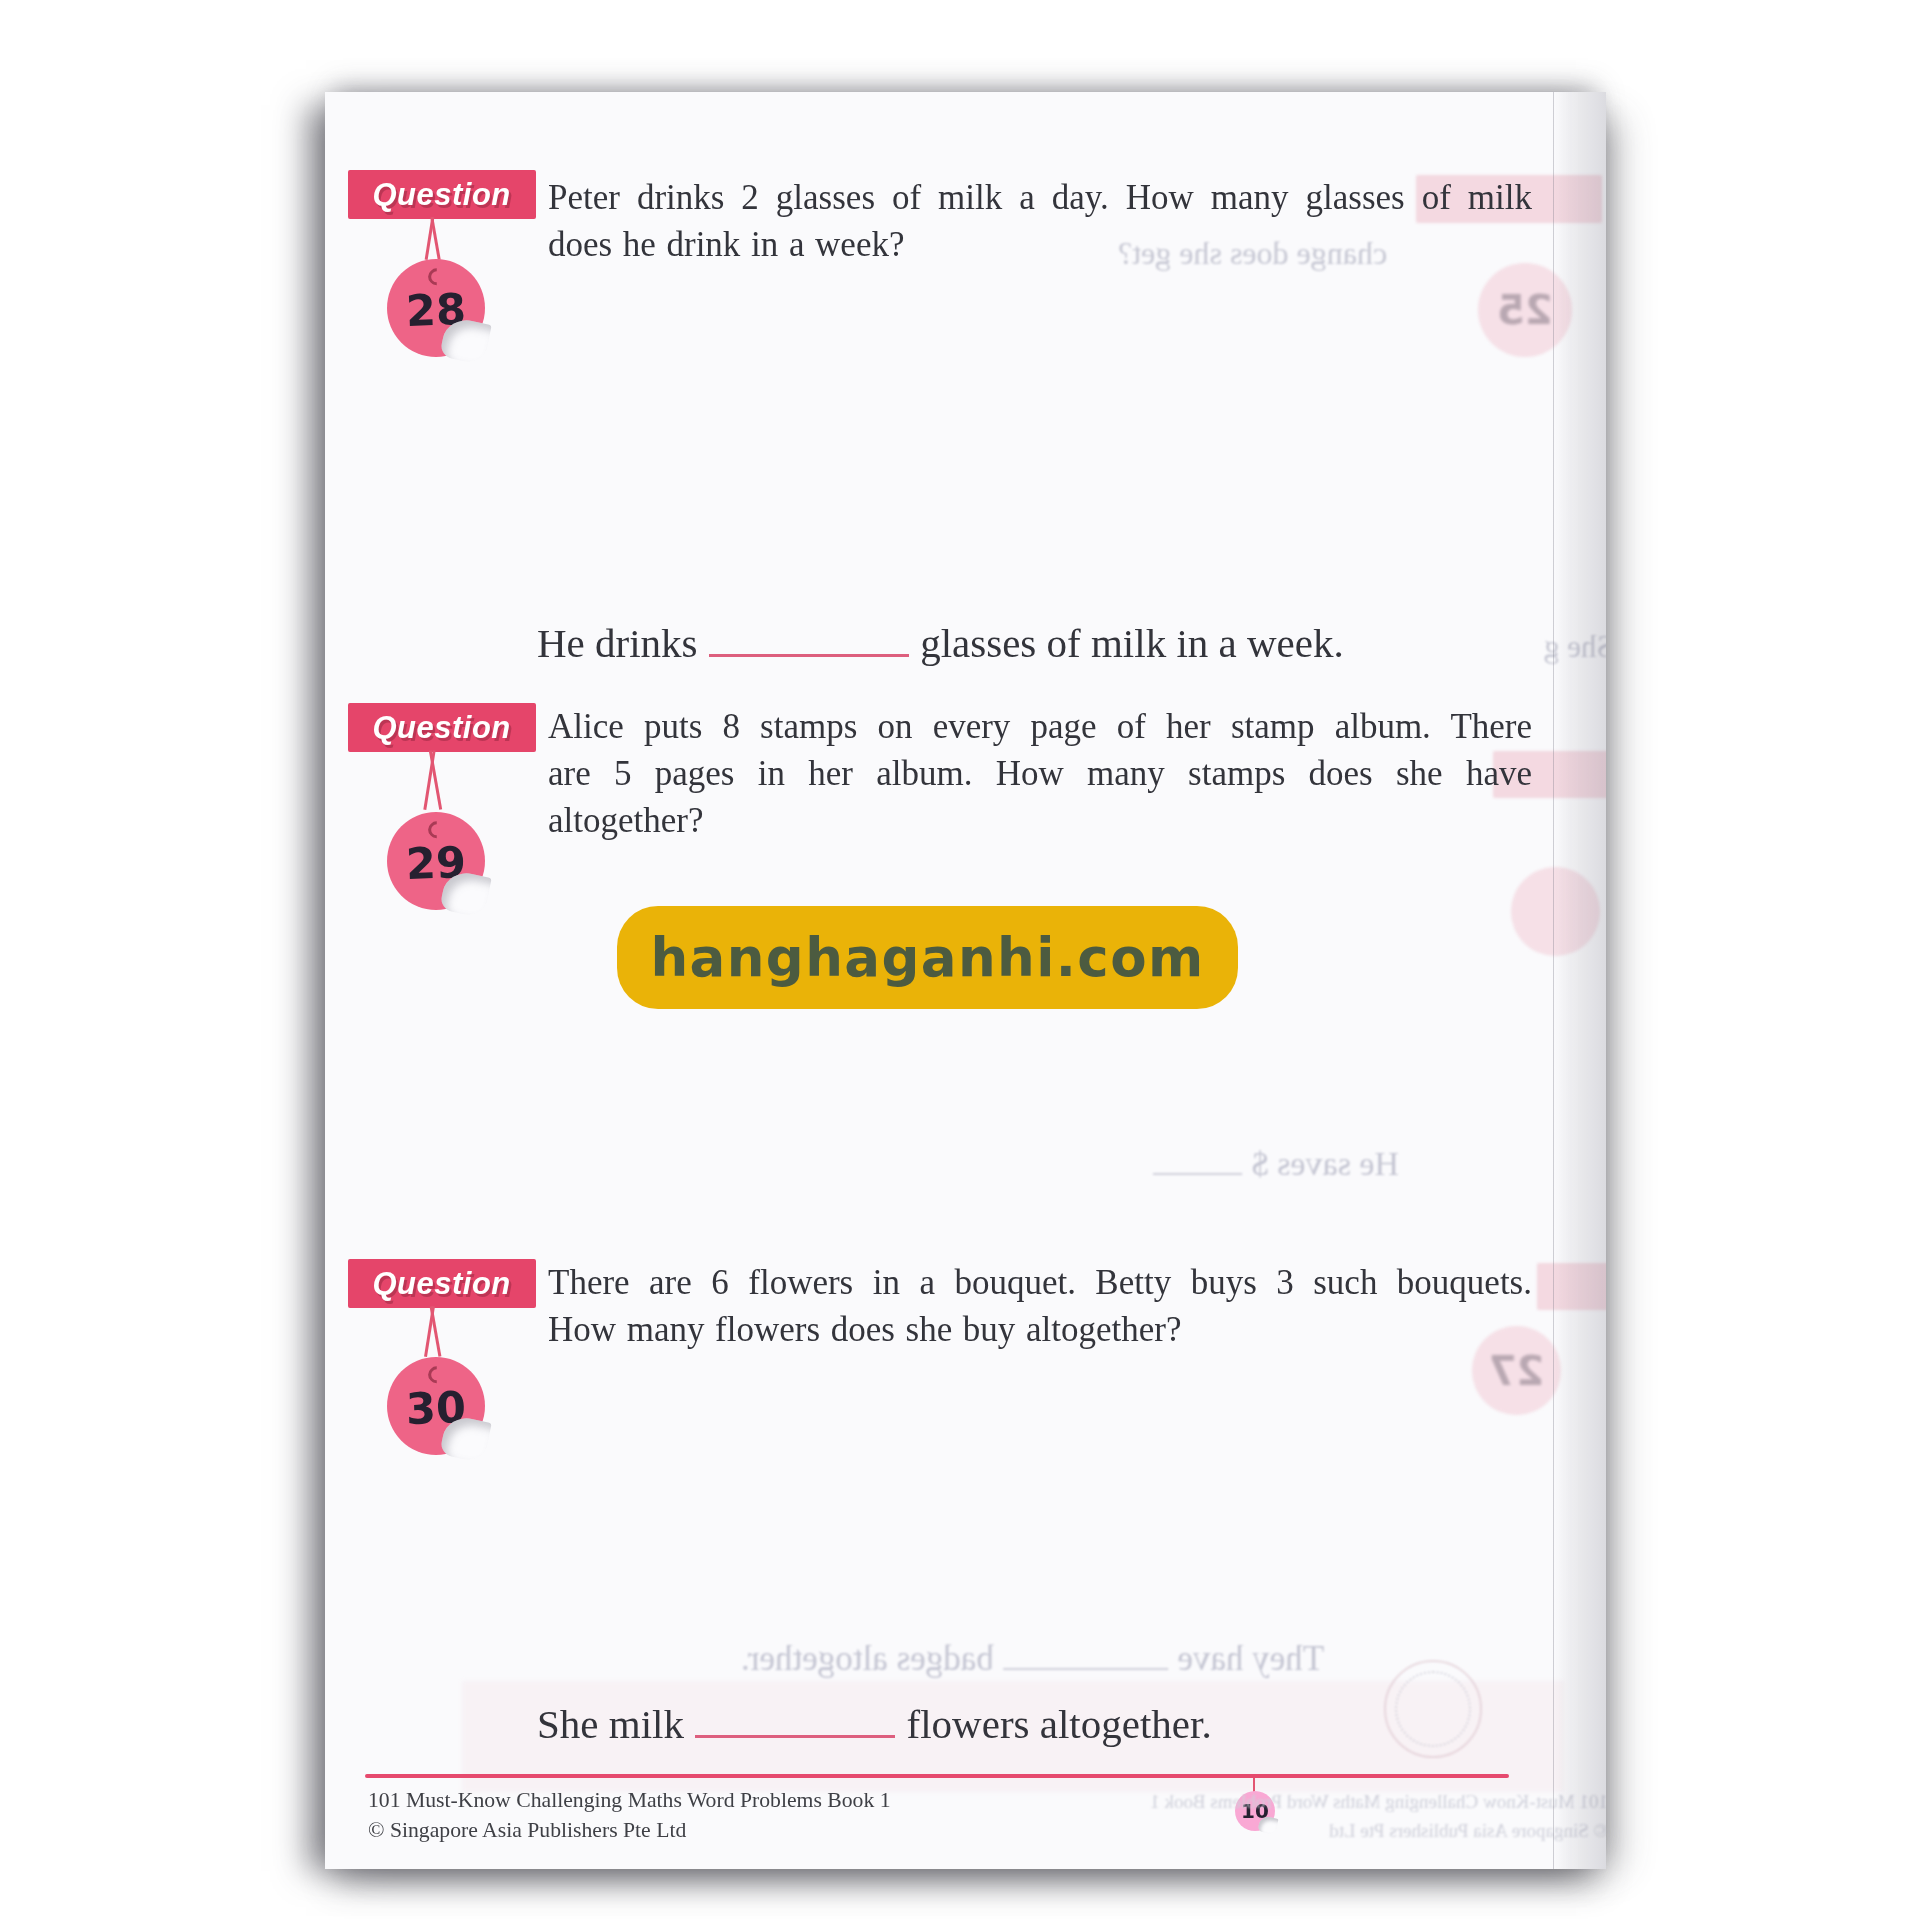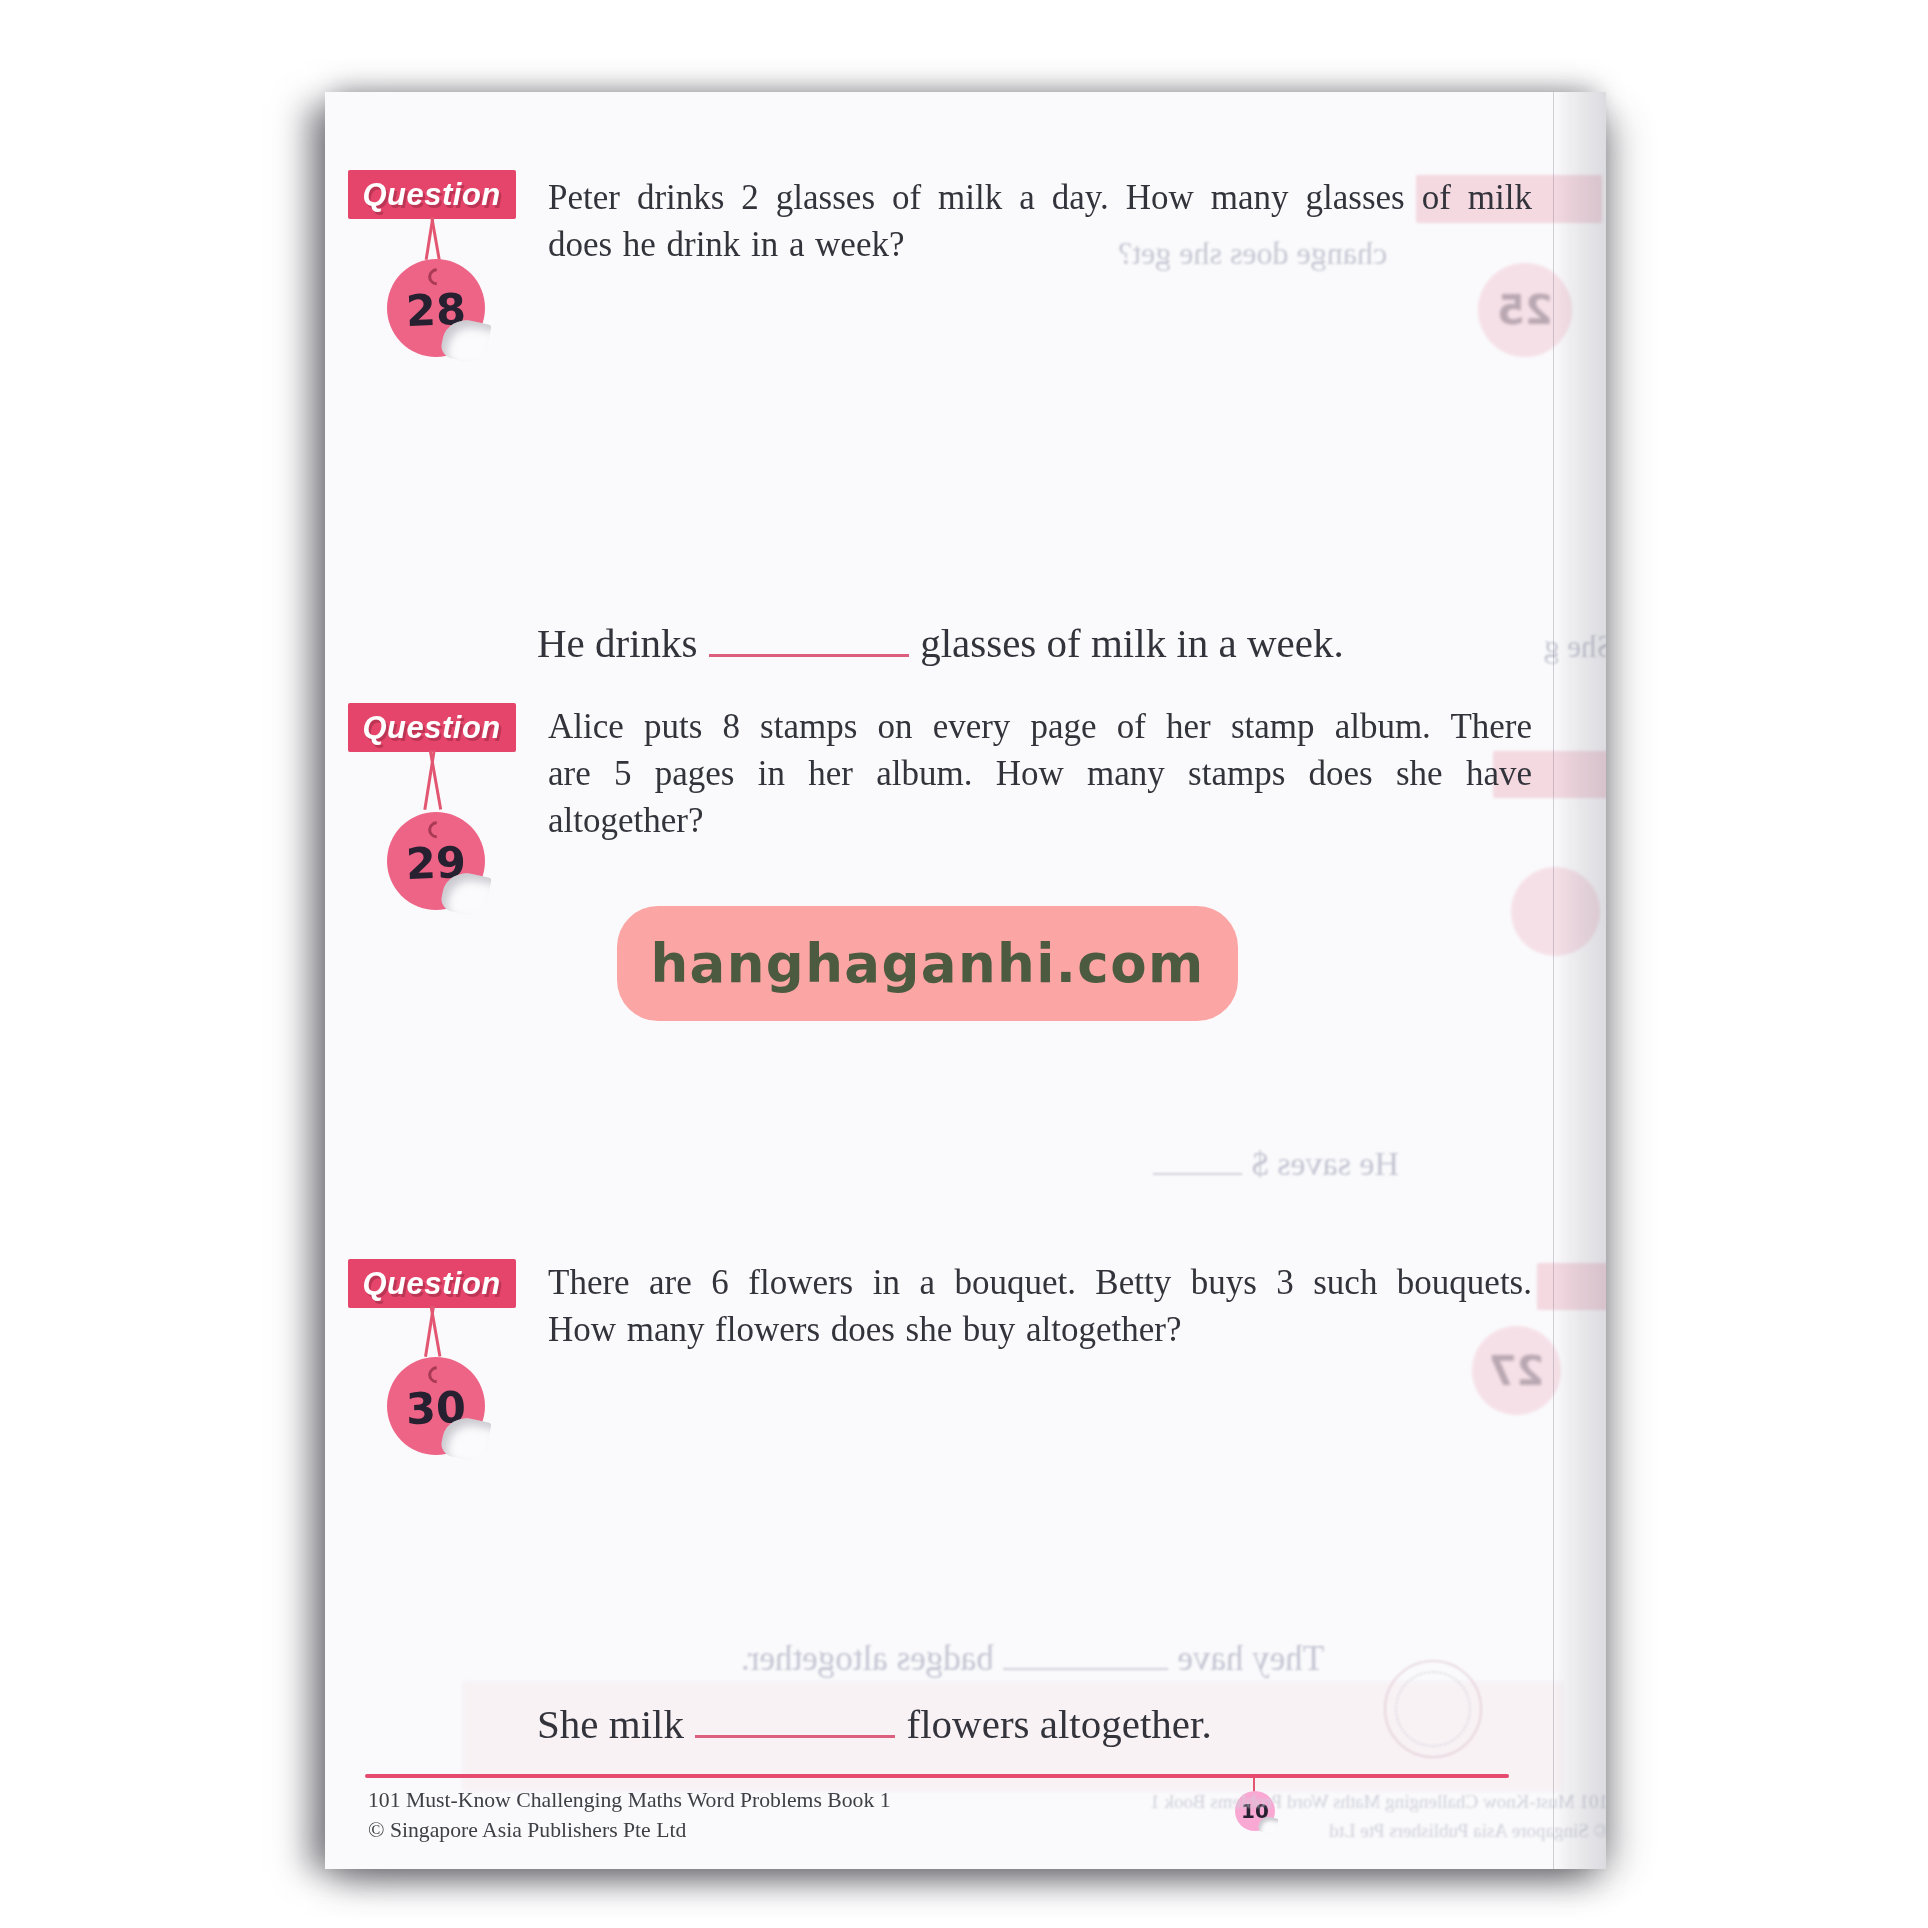--- a/index.html
+++ b/index.html
@@ -11,21 +11,21 @@
         box-shadow:-24.5px 7.5px 30px -5.6px rgba(66,66,74,0.55),
                    0 -13px 24.5px -9.4px rgba(66,66,74,0.40),
                    0 21px 30px -7.5px rgba(66,66,74,0.45),
                    26px 13px 34px -13px rgba(66,66,74,0.30);}
 
   .fold{position:absolute;right:0;top:0;bottom:0;width:52px;
         background:linear-gradient(to right, rgba(120,120,132,0) 0%, rgba(120,120,132,0.10) 35%, rgba(120,120,132,0.24) 100%);
         border-left:0.9px solid rgba(120,120,132,0.14);}
 
   
-  .q-badge{position:absolute;width:168px;height:49px;background:#e5456a;border-radius:1.9px;
+  .q-badge{position:absolute;width:188px;height:49px;background:#e5456a;border-radius:1.9px;
            display:flex;align-items:center;justify-content:center;
            color:#ffffff;font:italic 700 31px "Liberation Sans", sans-serif;letter-spacing:0.5px;
            text-shadow:2.4px 2.8px 0 rgba(120,30,50,0.38);}
   .strings{position:absolute;width:28px;}
   .strings::before,.strings::after{content:"";position:absolute;top:0;bottom:0;width:2.8px;background:#e25672;}
   .strings::before{left:8.5px;transform:rotate(9deg);}
   .strings::after{left:15px;transform:rotate(-10deg);}
   .q-tag{position:absolute;width:98px;height:98px;border-radius:50%;background:#ee6487;}
   .q-tag::before{content:"";position:absolute;top:8.5px;left:50%;margin-left:-8.5px;width:11.3px;height:11.3px;
                  border-radius:50%;border:3.3px solid #a93a55;border-left-color:transparent;
@@ -40,22 +40,22 @@
   .q-text{position:absolute;left:223px;width:984px;color:#33343b;
           font-size:35px;line-height:47px;word-spacing:1.9px;}
   .qline{text-align:justify;text-align-last:justify;}
   .qline.last{text-align:left;text-align-last:left;}
 
   .ans{position:absolute;left:212px;color:#33343b;font-size:41px;line-height:47px;white-space:nowrap;}
   .blank{display:inline-block;width:200px;height:1.02em;margin:0 11.3px;
          border-bottom:3.3px solid #dd5f7e;vertical-align:baseline;}
 
   
-  .watermark{position:absolute;left:292px;top:814px;width:621px;height:115px;border-radius:41px;
-             background:#fca5a5;display:flex;align-items:center;justify-content:center;
+  .watermark{position:absolute;left:292px;top:814px;width:621px;height:103px;border-radius:41px;
+             background:#eab308;display:flex;align-items:center;justify-content:center;
              font:600 53px "DejaVu Sans", sans-serif;color:#4c5b40;letter-spacing:1.4px;}
 
   
   .rule{position:absolute;left:40px;top:1682px;width:1144px;height:4.2px;background:#e64a6e;border-radius:1.9px;}
   .footer-text{position:absolute;left:43px;top:1693px;color:#3f4046;font-size:21.7px;line-height:30px;}
   .tag10-string{position:absolute;left:928px;top:1686px;width:2.4px;height:15px;background:#e25672;}
   .tag10{position:absolute;left:910px;top:1699px;width:40px;height:40px;border-radius:50%;background:#f9a8d4;}
   .tag10::after{content:"";position:absolute;right:-1.9px;bottom:-1.9px;width:18px;height:16px;background:#fbfbfd;
                 border-radius:55% 8% 45% 30%;transform:rotate(12deg);
                 box-shadow:inset 2.8px 2.8px 3.8px rgba(110,110,122,0.35);}

